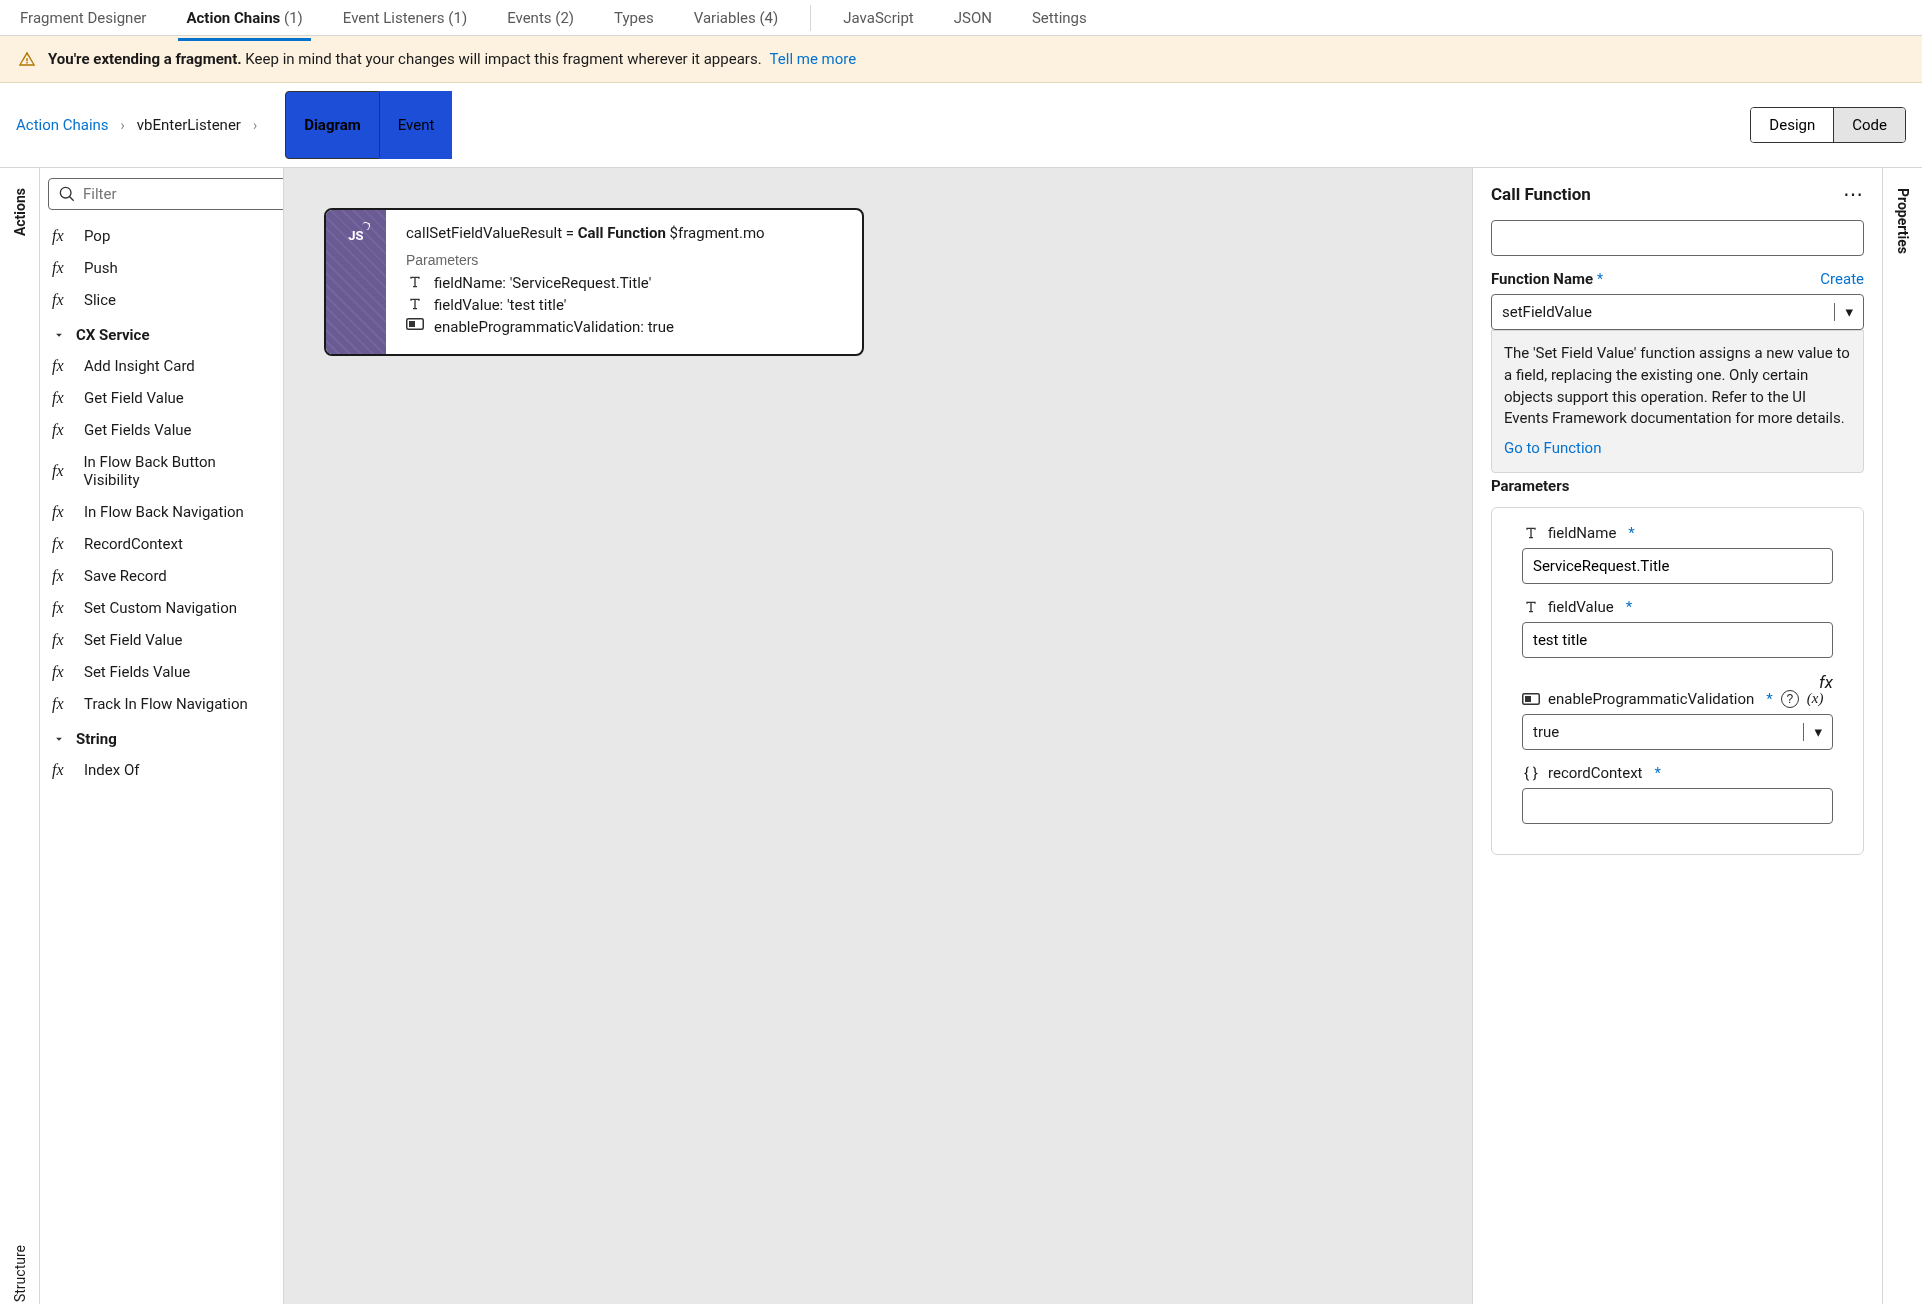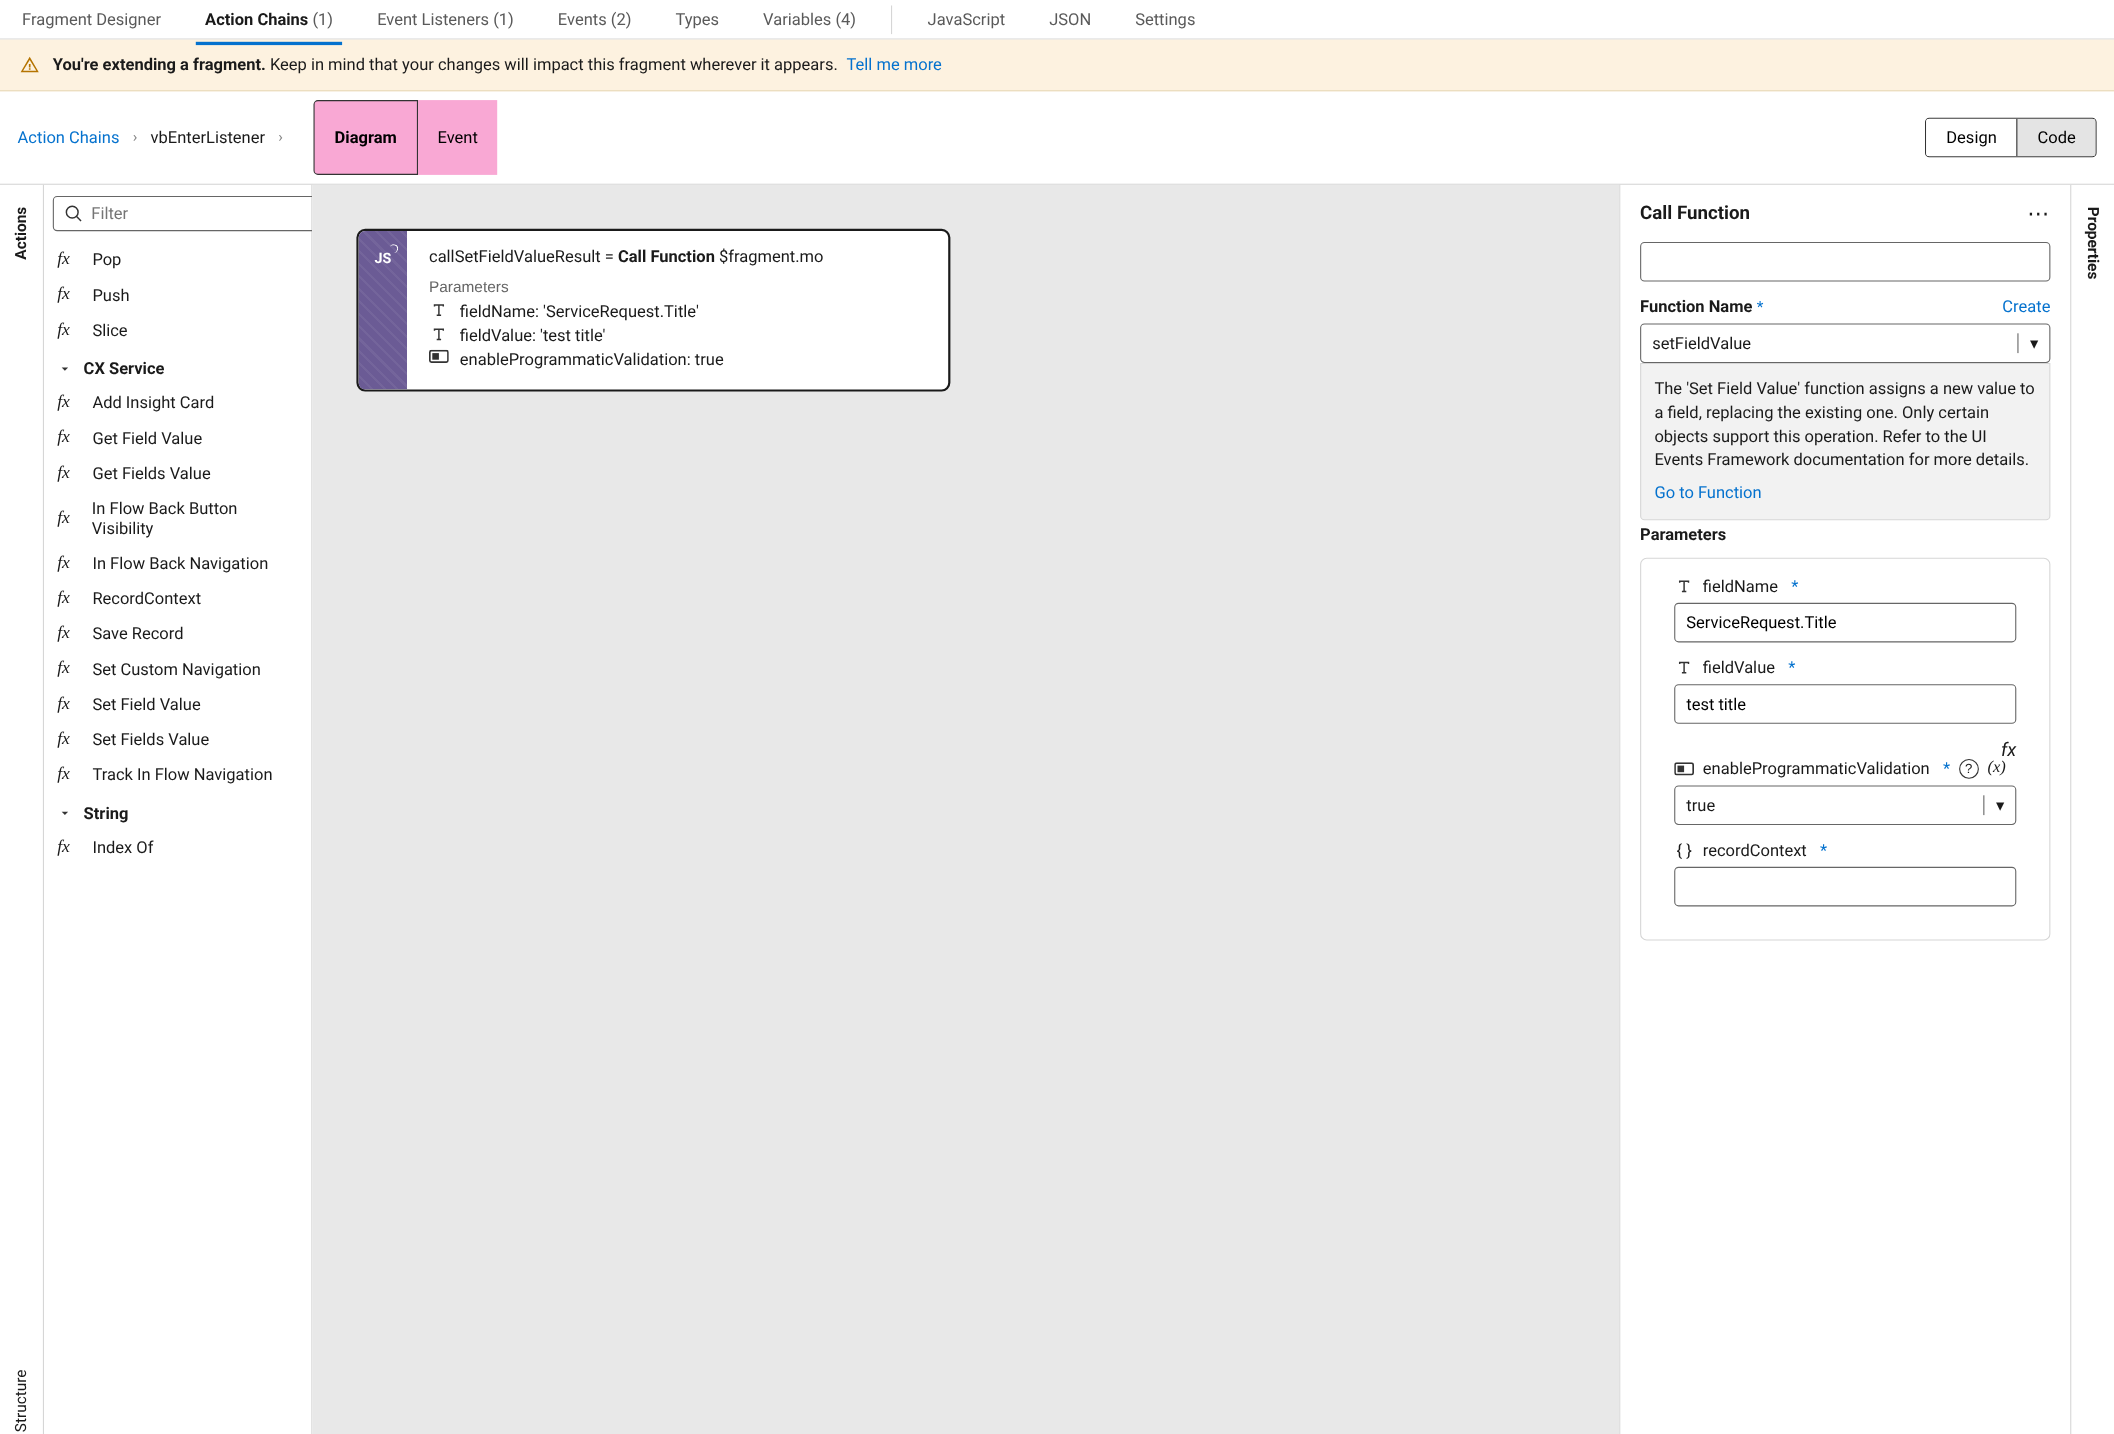--- a/index.html
+++ b/index.html
@@ -11,21 +11,21 @@
 .topnav .sep{width:1px;height:26px;background:#d6d6d6}
 .banner{background:#fdf2e0;display:flex;align-items:center;padding:14px 18px;gap:12px;font-size:15px;border-bottom:1px solid #e8d9b8}
 .banner .warn{color:#b57400}
 .banner .msg b{font-weight:700}
 .banner a{color:#0572ce;text-decoration:none;margin-left:8px}
 .subbar{display:flex;align-items:center;padding:8px 16px;border-bottom:1px solid #d6d6d6;gap:12px}
 .subbar .crumb{color:#0572ce;font-size:15px}
 .subbar .carr{color:#888}
 .subbar .crumb2{color:#1a1a1a;font-size:15px}
 .subbar .seg{display:flex;margin-left:16px}
-.subbar .segbtn{border:1px solid #333;padding:24px 18px;background:#f9a8d4;font-size:15px;cursor:pointer}
+.subbar .segbtn{border:1px solid #333;padding:24px 18px;background:#1d4ed8;font-size:15px;cursor:pointer}
 .subbar .segbtn.active{font-weight:700}
 .subbar .segbtn:first-child{border-radius:4px 0 0 4px}
 .subbar .segbtn.noborder{border:none;font-weight:400}
 .subbar .spacer{flex:1}
 .subbar .viewseg{display:flex;border:1px solid #333;border-radius:4px;overflow:hidden}
 .subbar .viewbtn{padding:8px 18px;background:#fff;font-size:15px;cursor:pointer;border:none}
 .subbar .viewbtn.active{font-weight:400}
 .subbar .viewbtn.code{background:#e4e4e4;border-left:1px solid #333}
 .main{display:flex;height:calc(100vh - 150px)}
 .rail{width:40px;border-right:1px solid #d6d6d6;display:flex;flex-direction:column;align-items:center;padding-top:20px;gap:40px}
@@ -34,21 +34,21 @@
 .palette{width:244px;border-right:1px solid #d6d6d6;padding:10px 8px;overflow-y:auto}
 .palette .search-row{display:flex;align-items:center;gap:8px;margin-bottom:10px}
 .palette .search{flex:1;border:1px solid #666;border-radius:4px;display:flex;align-items:center;padding:6px 10px;gap:8px}
 .palette .search input{border:none;outline:none;font-size:15px;flex:1}
 .palette .item{display:flex;align-items:center;gap:12px;padding:7px 4px;cursor:pointer;font-size:15px}
 .palette .item .fx{font-style:italic;font-family:serif;font-size:16px;width:20px}
 .palette .group{display:flex;align-items:center;gap:8px;padding:10px 4px 6px;font-weight:700;font-size:15px;cursor:pointer}
 .palette .group .chev{width:16px}
 .canvas{flex:1;background:#e8e8e8;padding:40px;overflow:auto;position:relative}
 .node{background:#fff;border:2px solid #1a1a1a;border-radius:8px;display:flex;overflow:hidden;max-width:540px}
-.node .nodeleft{width:44px;background:#6b5b95;background-image:repeating-linear-gradient(45deg,rgba(255,255,255,.06) 0 2px,transparent 2px 8px);display:flex;align-items:flex-start;justify-content:center;padding-top:18px}
+.node .nodeleft{width:60px;background:#6b5b95;background-image:repeating-linear-gradient(45deg,rgba(255,255,255,.06) 0 2px,transparent 2px 8px);display:flex;align-items:flex-start;justify-content:center;padding-top:18px}
 .node .nodeleft .js{color:#fff;font-size:13px;font-weight:700;position:relative}
 .node .nodeleft .js::after{content:"";position:absolute;top:-6px;right:-6px;width:7px;height:7px;border:1.5px solid #fff;border-left:none;border-bottom:none;border-radius:50%;transform:rotate(10deg)}
 .node .nodebody{padding:14px 20px;font-family:ui-monospace,Menlo,monospace;font-size:15px;flex:1}
 .node .line1{margin-bottom:10px}
 .node .line1 .bold{font-weight:700}
 .node .plabel{color:#666;font-size:14px;margin-bottom:6px;font-family:-apple-system,sans-serif}
 .node .pline{display:flex;gap:10px;margin-bottom:4px}
 .node .pline .picon{width:18px;display:inline-flex;justify-content:center}
 .props{width:410px;border-left:1px solid #d6d6d6;padding:14px 18px;overflow-y:auto}
 .props .header{display:flex;align-items:center;justify-content:space-between;margin-bottom:14px}

